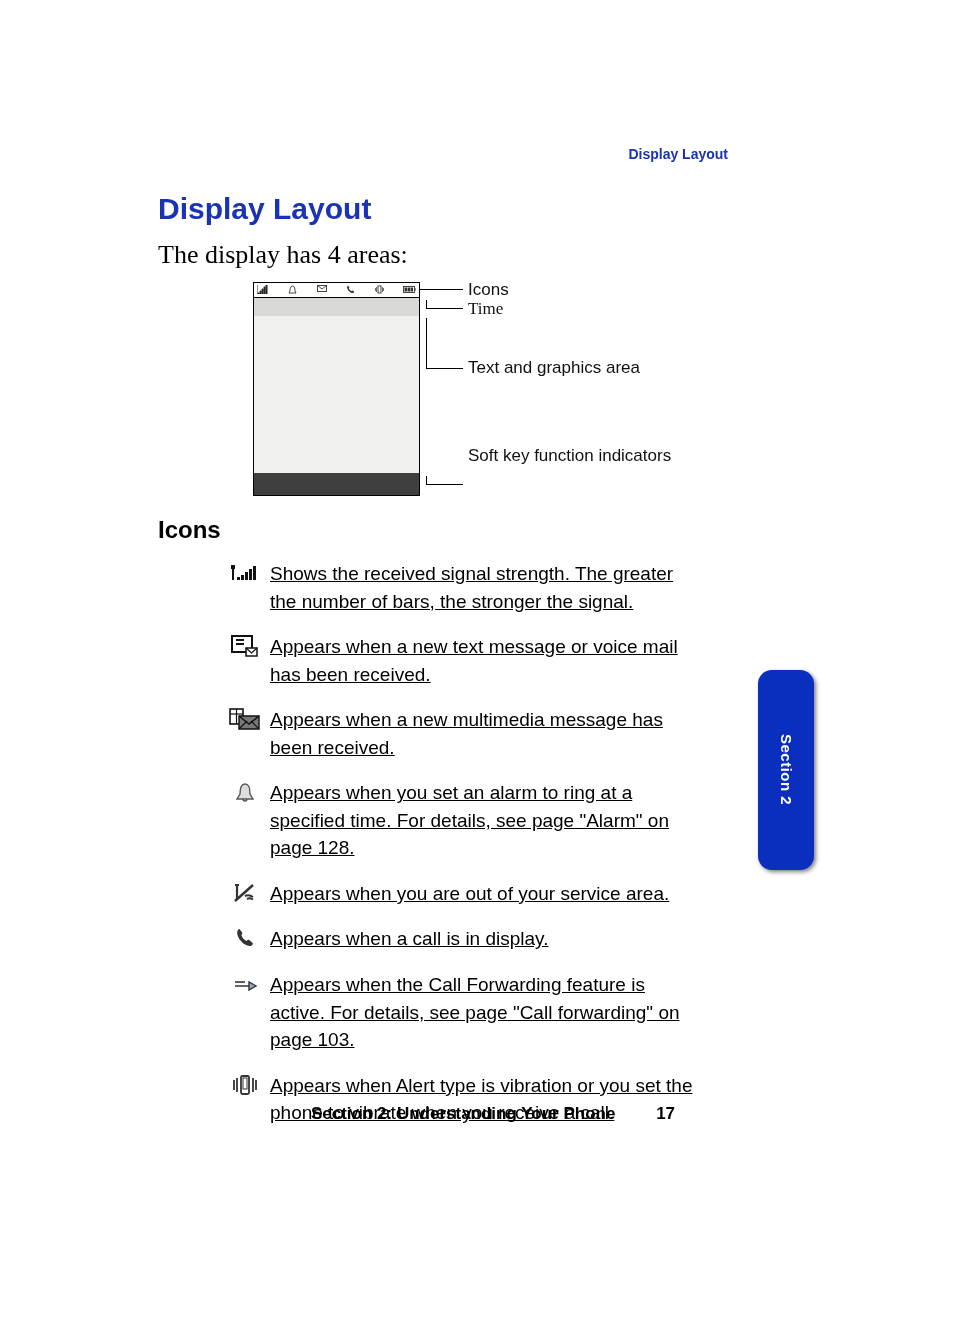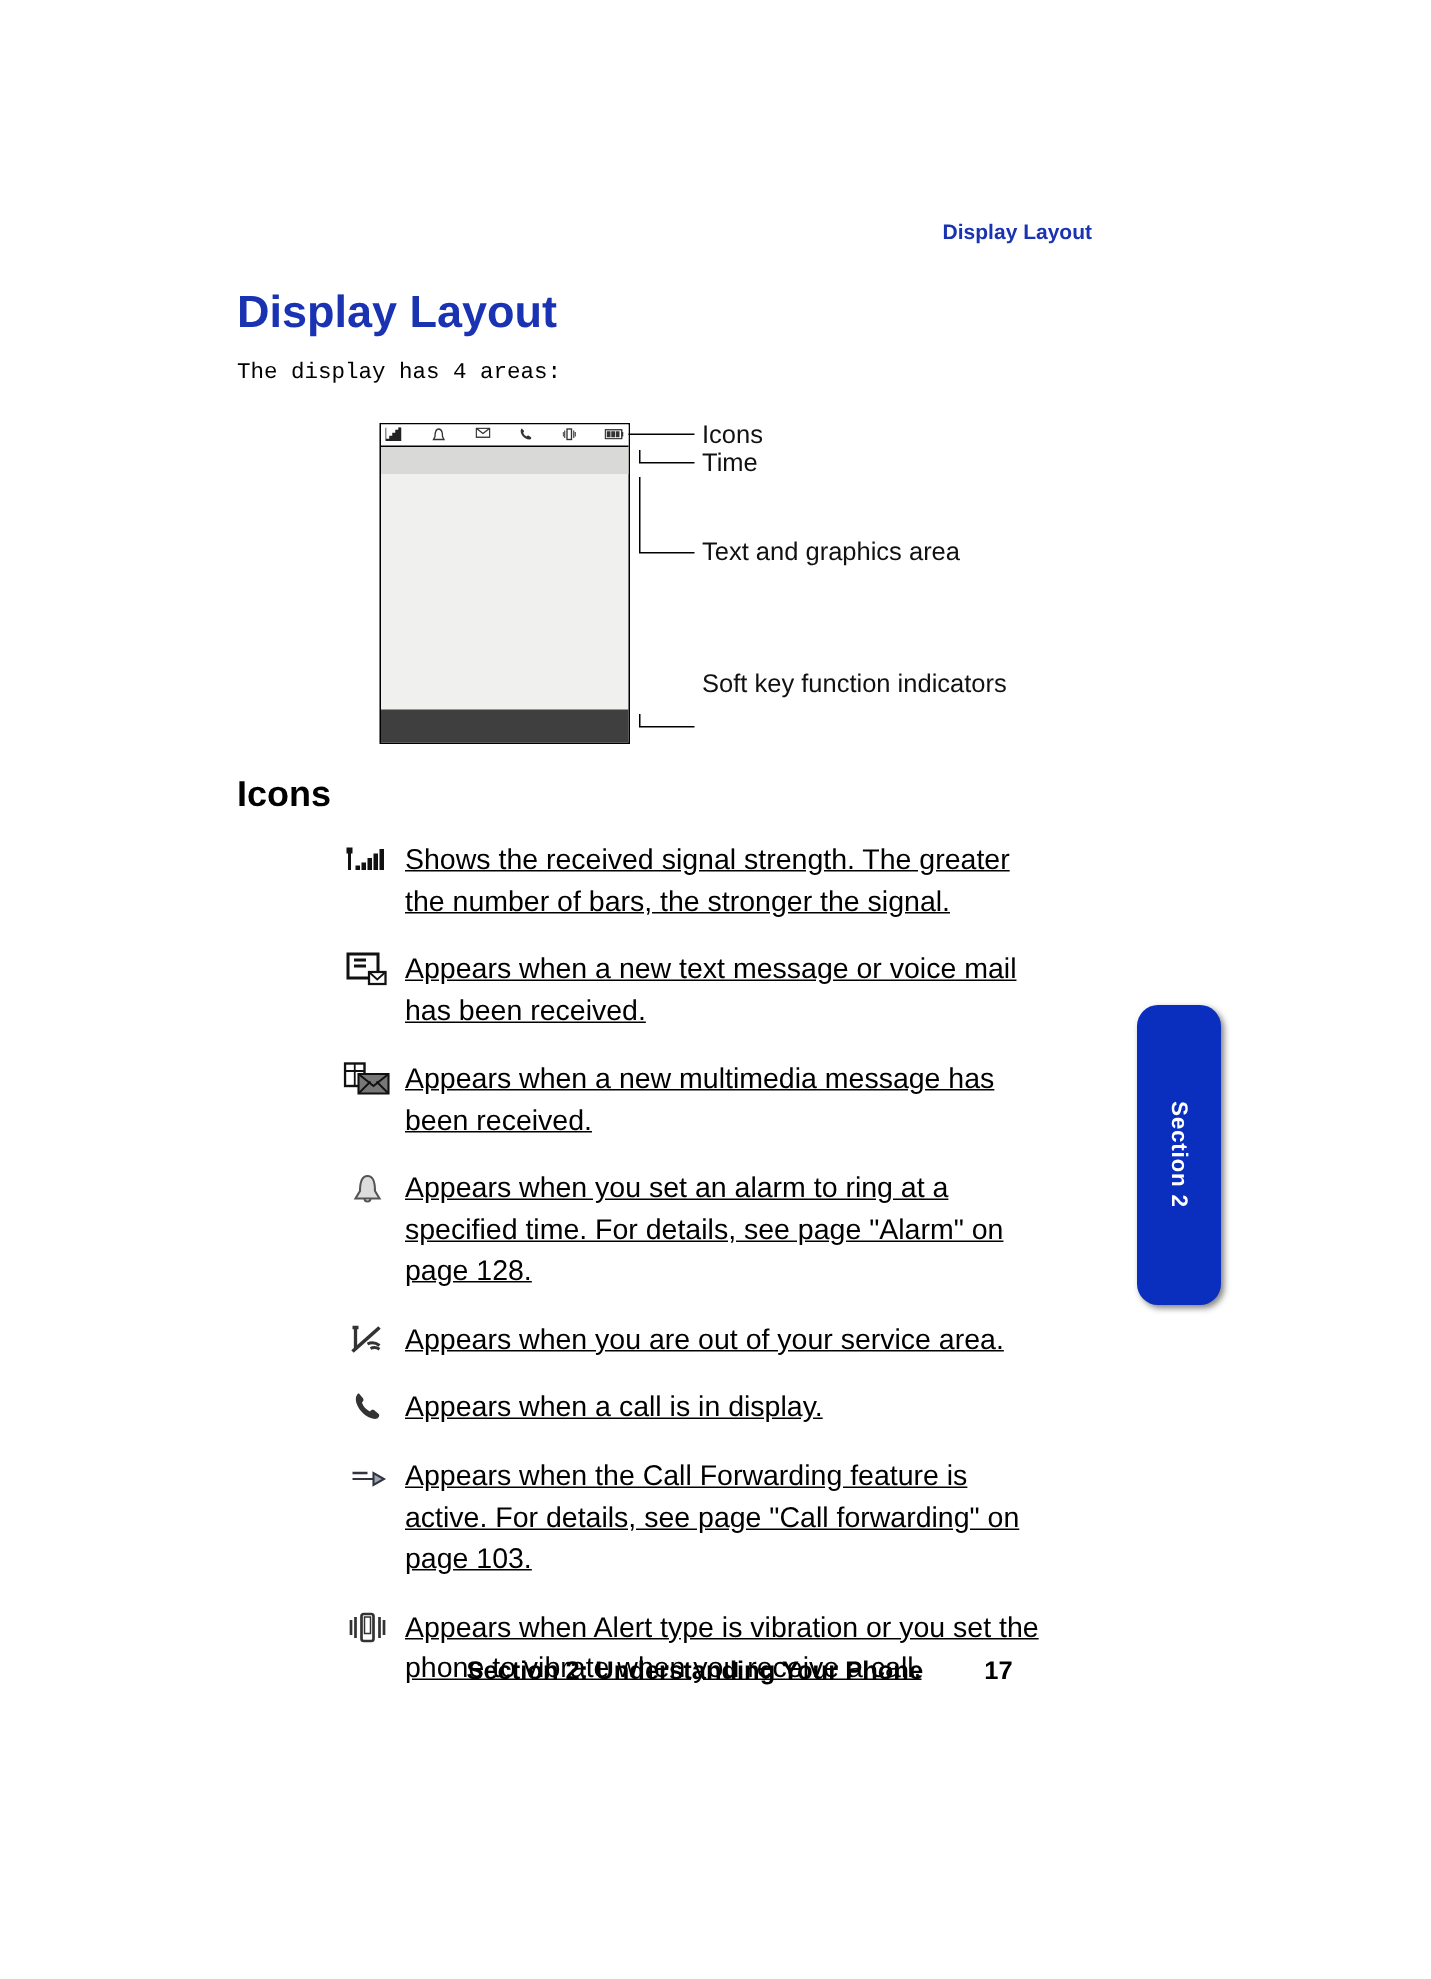--- a/index.html
+++ b/index.html
@@ -31,22 +31,22 @@
     left: 158px;
     top: 192px;
     color: #1a33b3;
     font-size: 30px;
     font-weight: bold;
   }
   .intro {
     position: absolute;
     left: 158px;
     top: 240px;
-    font-family: Liberation Mono, monospace;
-    font-size: 15px;
+    font-family: Liberation Serif, serif;
+    font-size: 26px;
   }
   
   .diagram {
     position: absolute;
     left: 253px;
     top: 282px;
     width: 165px;
     height: 212px;
     border: 1.5px solid #000;
     background: #f0f0ef;
@@ -215,21 +215,21 @@
     </div>
     <div class="bar-time"></div>
     <div class="bar-soft"></div>
   </div>
 
   <div class="callout-line" style="left:419px; top:289px; width:44px;"></div>
   <div class="callout-label" style="left:468px; top:280px;">Icons</div>
 
   <div class="callout-tick" style="left:426px; top:300px; height:8px;"></div>
   <div class="callout-line" style="left:426px; top:308px; width:37px;"></div>
-  <div class="callout-label" style="left:468px; top:299px;">Time</div>
+  <div class="callout-label" style="left:468px; top:299px;font-family:Liberation Serif, serif;">Time</div>
 
   <div class="callout-tick" style="left:426px; top:318px; height:50px;"></div>
   <div class="callout-line" style="left:426px; top:368px; width:37px;"></div>
   <div class="callout-label" style="left:468px; top:358px;">Text and graphics area</div>
 
   <div class="callout-tick" style="left:426px; top:476px; height:8px;"></div>
   <div class="callout-line" style="left:426px; top:484px; width:37px;"></div>
   <div class="callout-label" style="left:468px; top:446px;">Soft key function indicators</div>
 
   <div class="h2">Icons</div>

